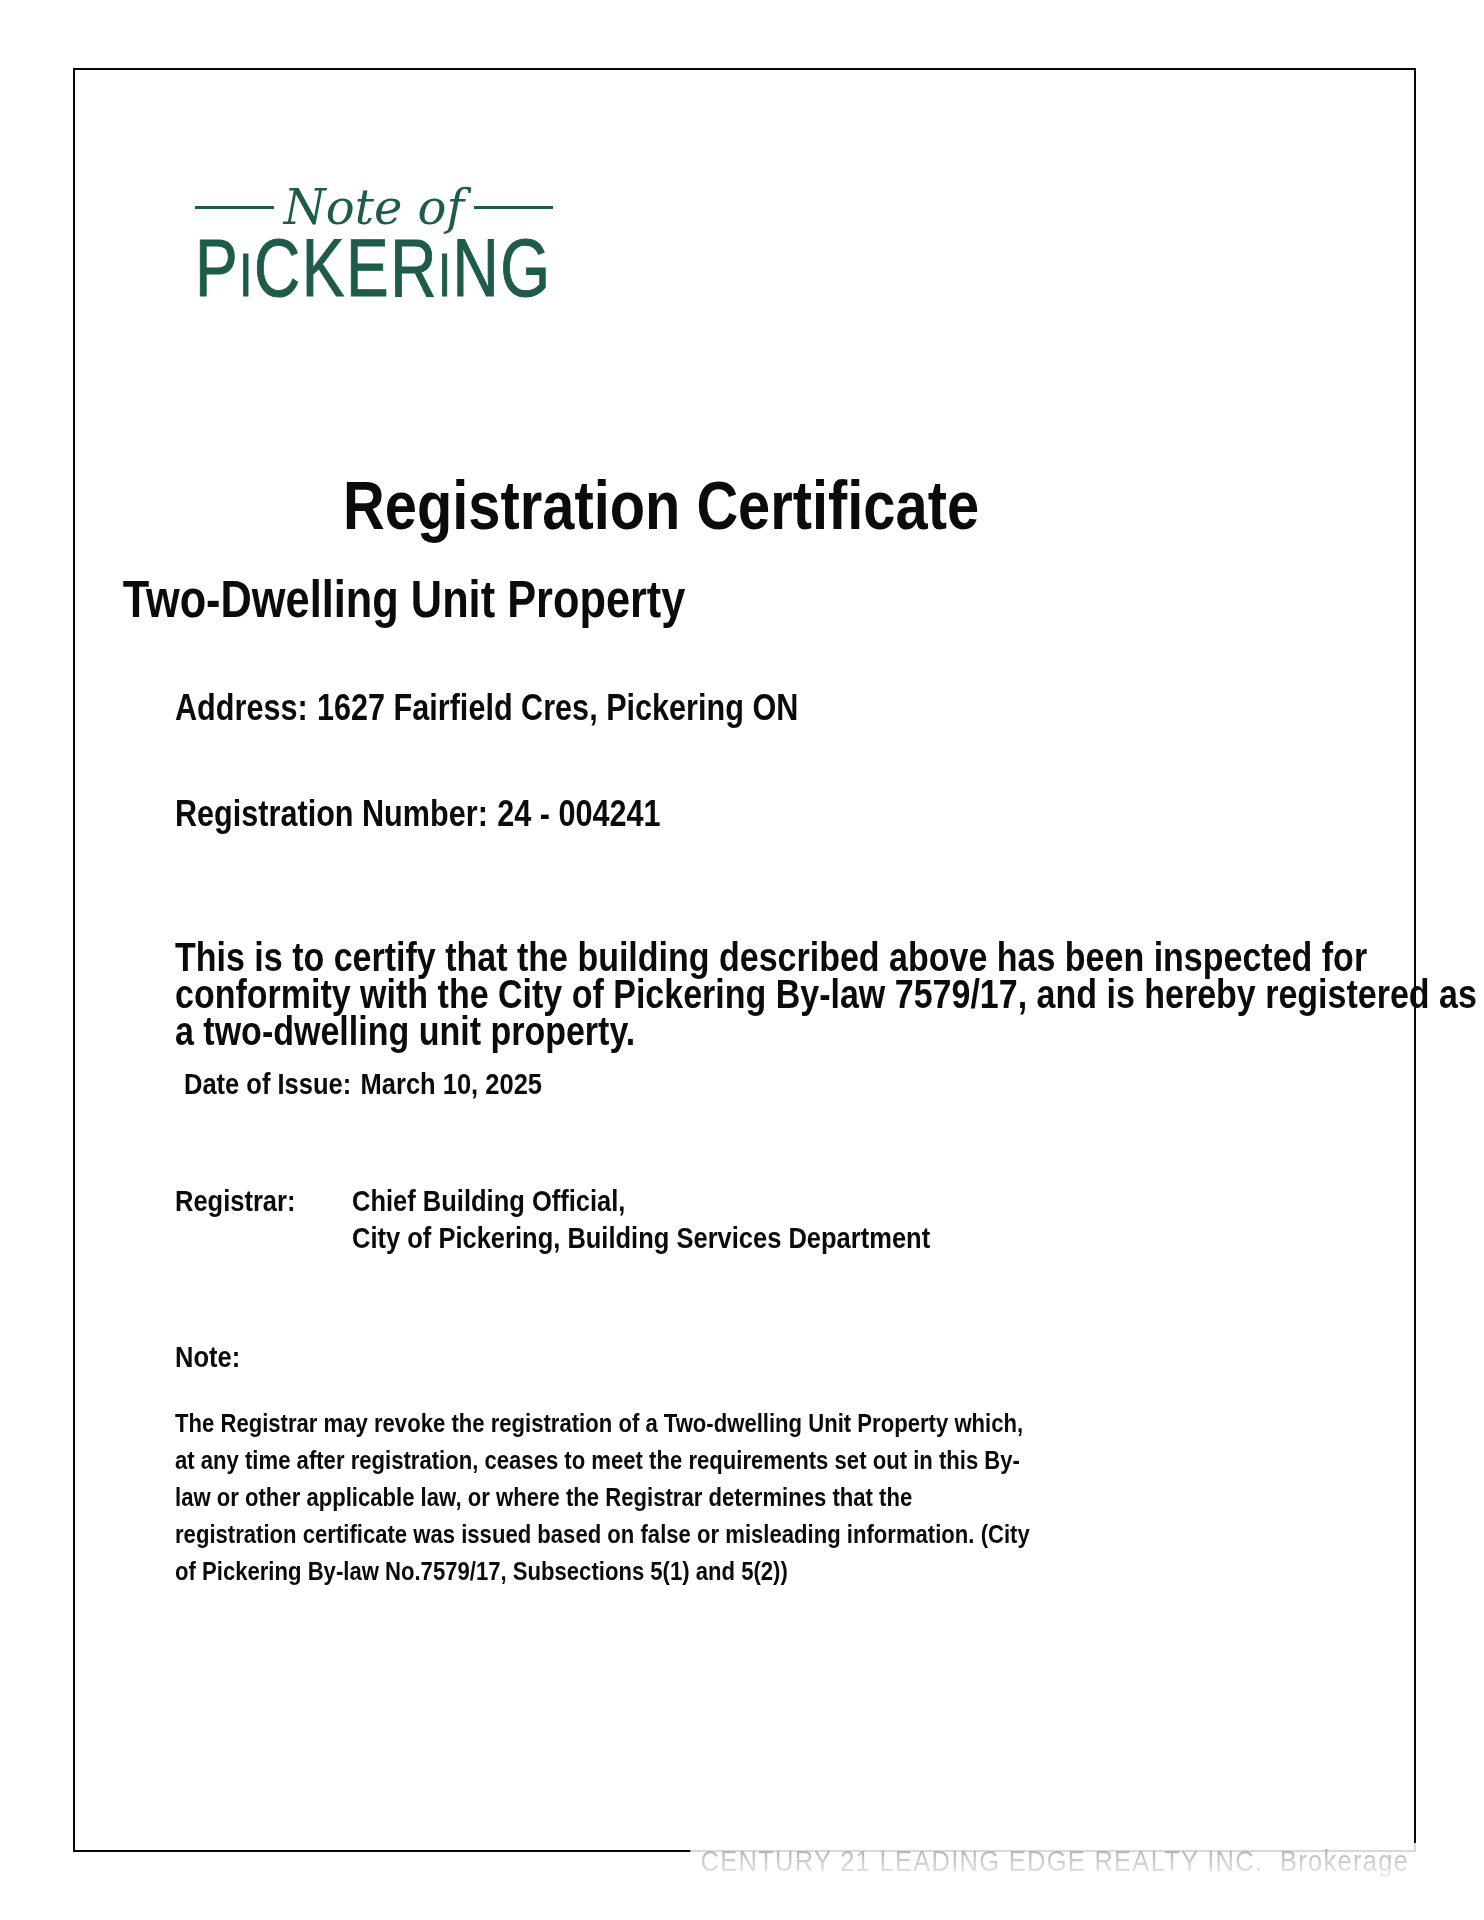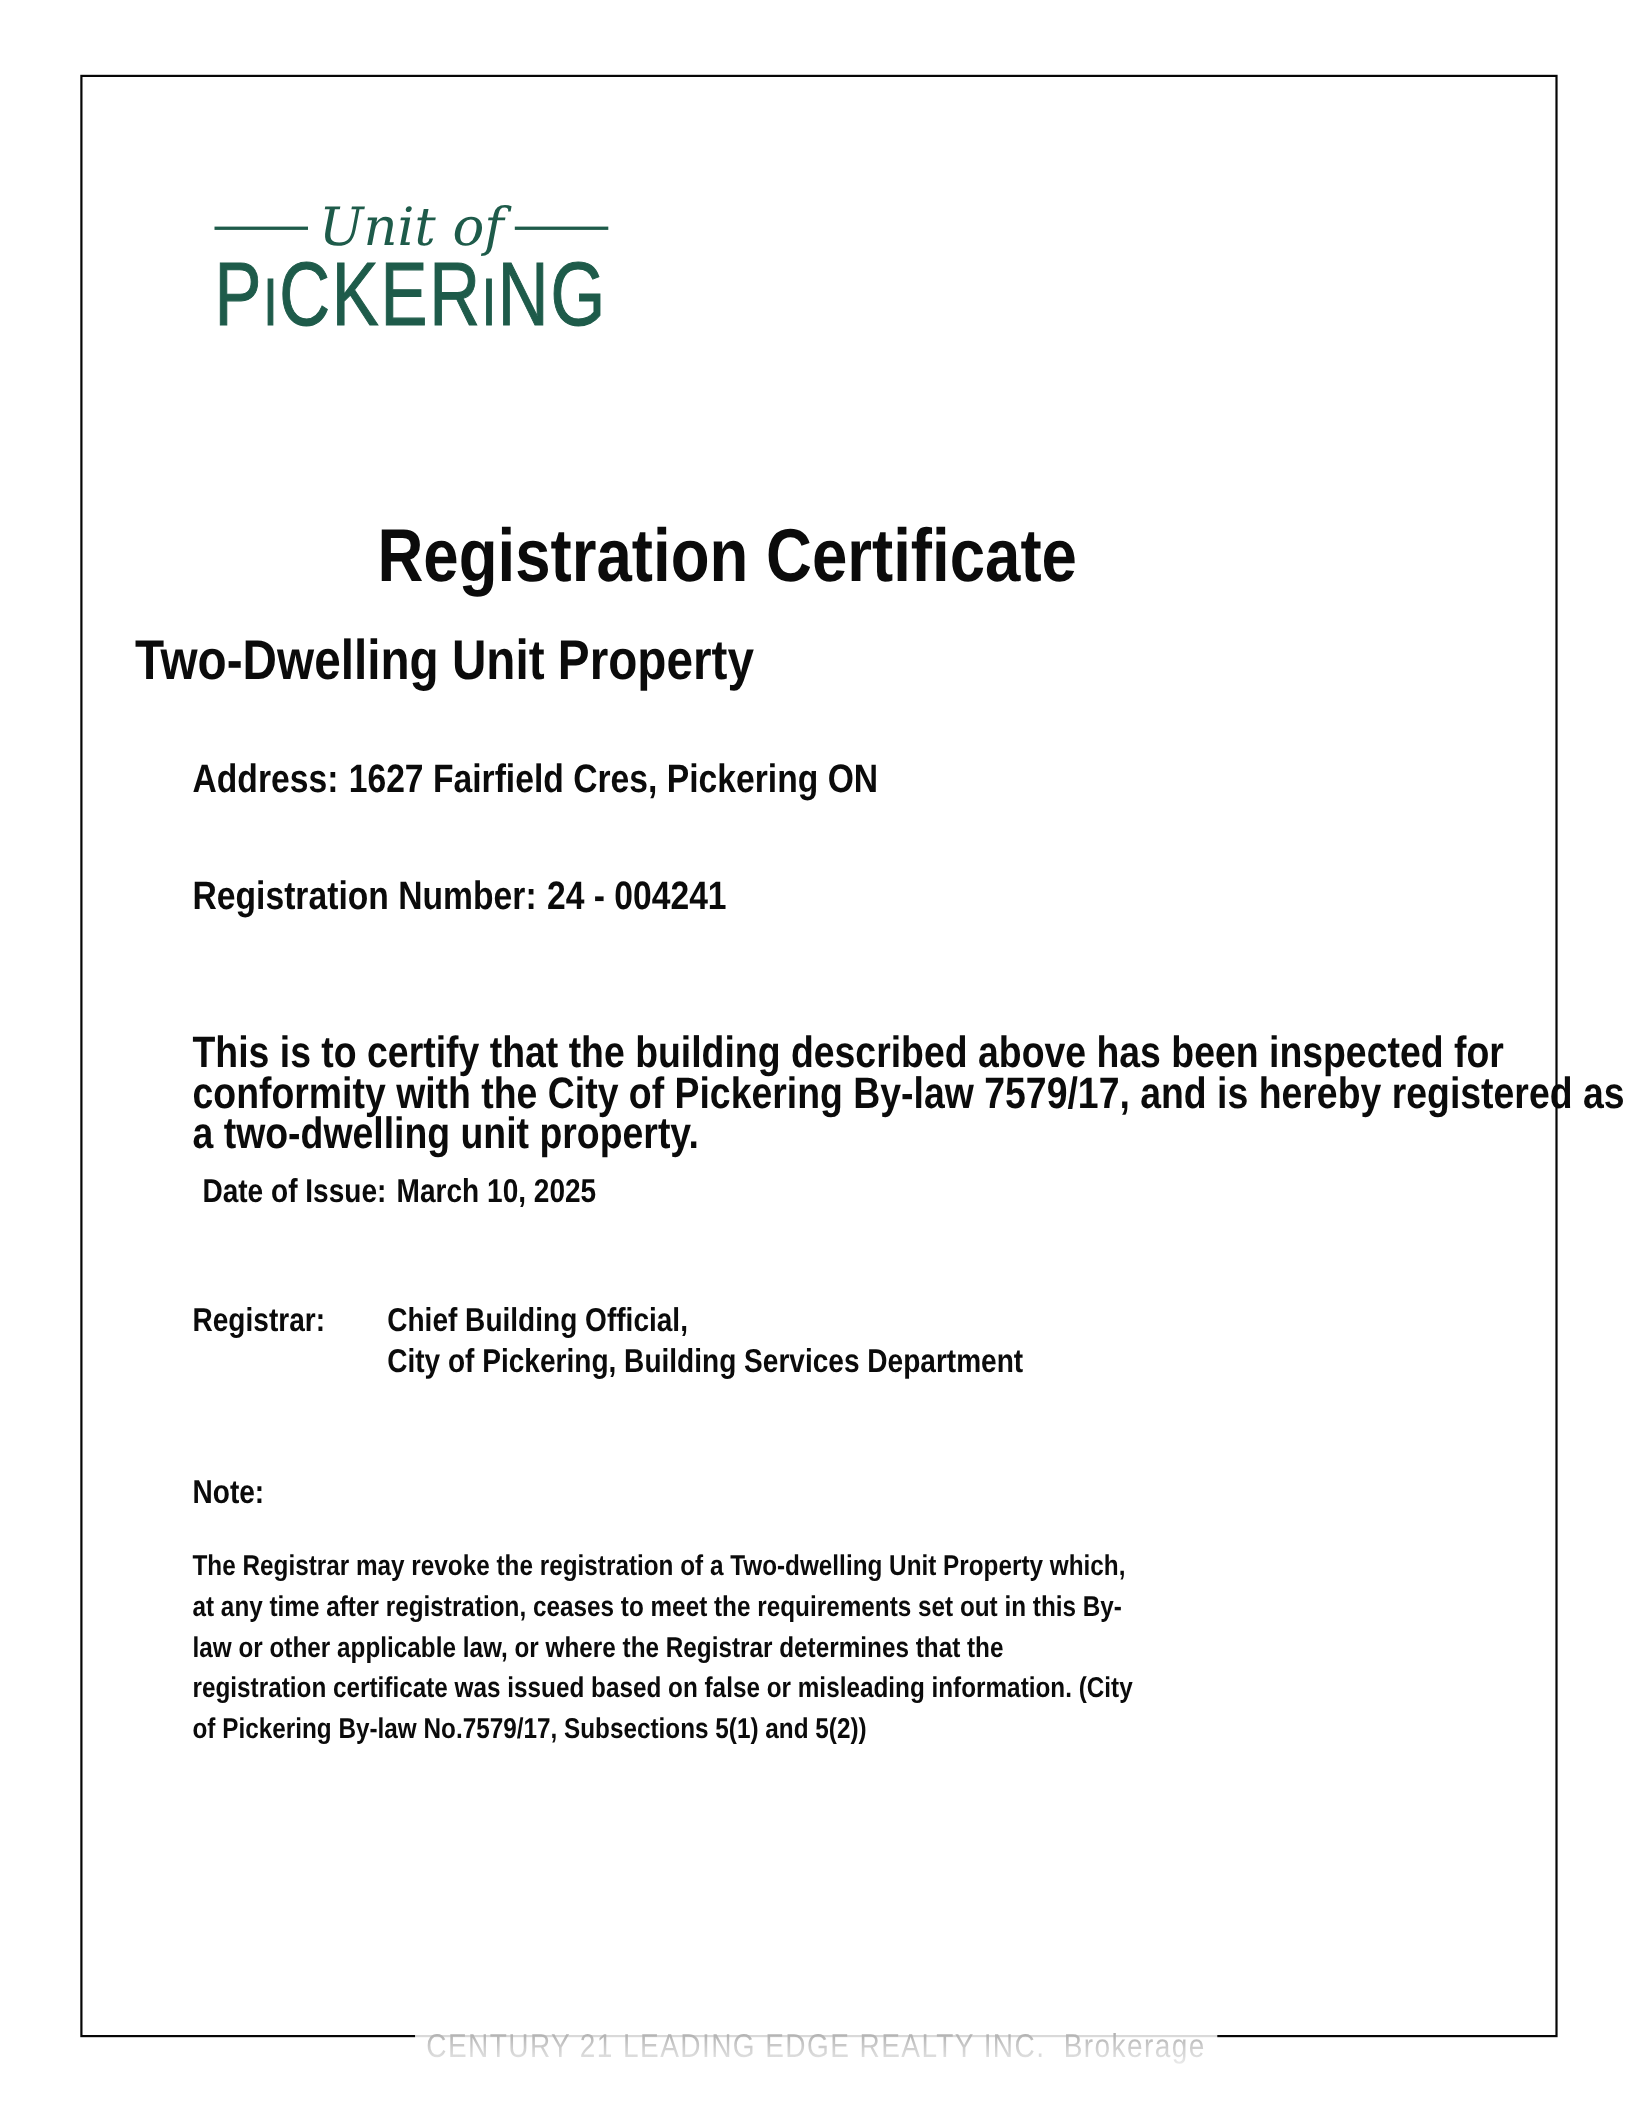--- a/index.html
+++ b/index.html
@@ -39,42 +39,42 @@
   .regnum   { position:absolute; left:175px; top:792px;  font-weight:bold; font-size:36px; line-height:44px; z-index:2; }
   .certify  { position:absolute; left:175px; top:939px;  font-weight:bold; font-size:40px; line-height:37px; z-index:2; }
   .dateline { position:absolute; left:184px; top:1065px; font-weight:bold; font-size:30px; line-height:37px; z-index:2; }
   .reg-label{ position:absolute; left:175px; top:1182px; font-weight:bold; font-size:30px; line-height:37px; z-index:2;text-align:center; }
   .reg-value{ position:absolute; left:352px; top:1182px; font-weight:bold; font-size:30px; line-height:37px; z-index:2; }
   .note-label{ position:absolute; left:175px; top:1338px; font-weight:bold; font-size:30px; line-height:37px; z-index:2; }
   .note-para { position:absolute; left:175px; top:1405px; font-weight:bold; font-size:26px; line-height:37px; z-index:2; }
   .val { margin-left:11px; }
 
   
-  .watermark { position:absolute; left:0; top:1843px; width:100%; text-align:center; z-index:3; }
+  .watermark { position:absolute; left:0; top:1843px; width:100%; text-align:right; z-index:3; }
   .wm-back { display:inline-block; background:rgba(255,255,255,0.85); padding:1px 12px; }
   .wm-text { font-size:30px; line-height:34px; font-weight:400; letter-spacing:1.5px;
              white-space:pre; color:var(--watermark-gray,#c3c3c3); }
   @supports (-webkit-background-clip: text) {
     .wm-text {
       background:linear-gradient(180deg,#a6a6a6 0%,#cfcfcf 55%,#ebebeb 100%);
       -webkit-background-clip:text; background-clip:text; color:transparent;
     }
   }
 </style>
 </head>
 <body>
 
 <div class="page">
 
   <div class="frame"></div>
 
   <div class="logo">
     <div class="logo-top">
         <span class="rule"></span>
-        <span class="logo-script">Unit of</span>
+        <span class="logo-script">Note of</span>
         <span class="rule"></span>
       </div>
     <div class="logo-name">P<span class="logo-i">I</span>CKER<span class="logo-i">I</span>NG</div>
   </div>
 
   <div class="title"><span class="cx cc">Registration Certificate</span></div>
 
   <div class="subtitle"><span class="cx cc">Two-Dwelling Unit Property</span></div>
 
   <div class="address"><span class="cx cl"><span>Address:</span><span class="val">1627 Fairfield Cres, Pickering ON</span></span></div>

